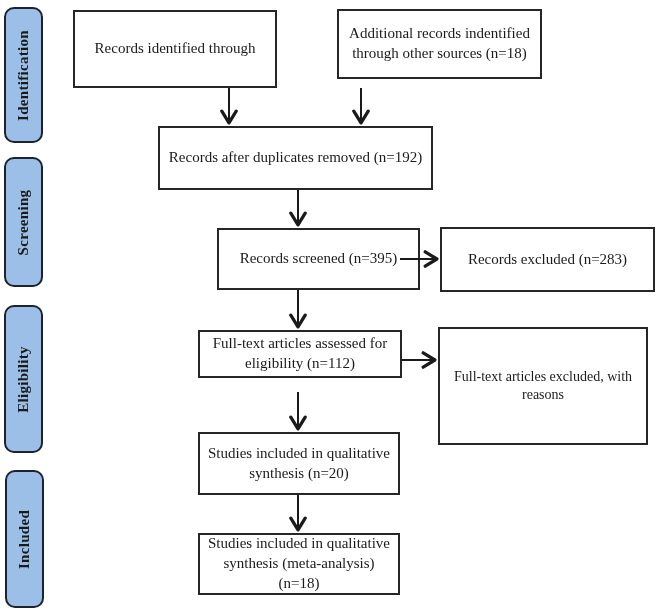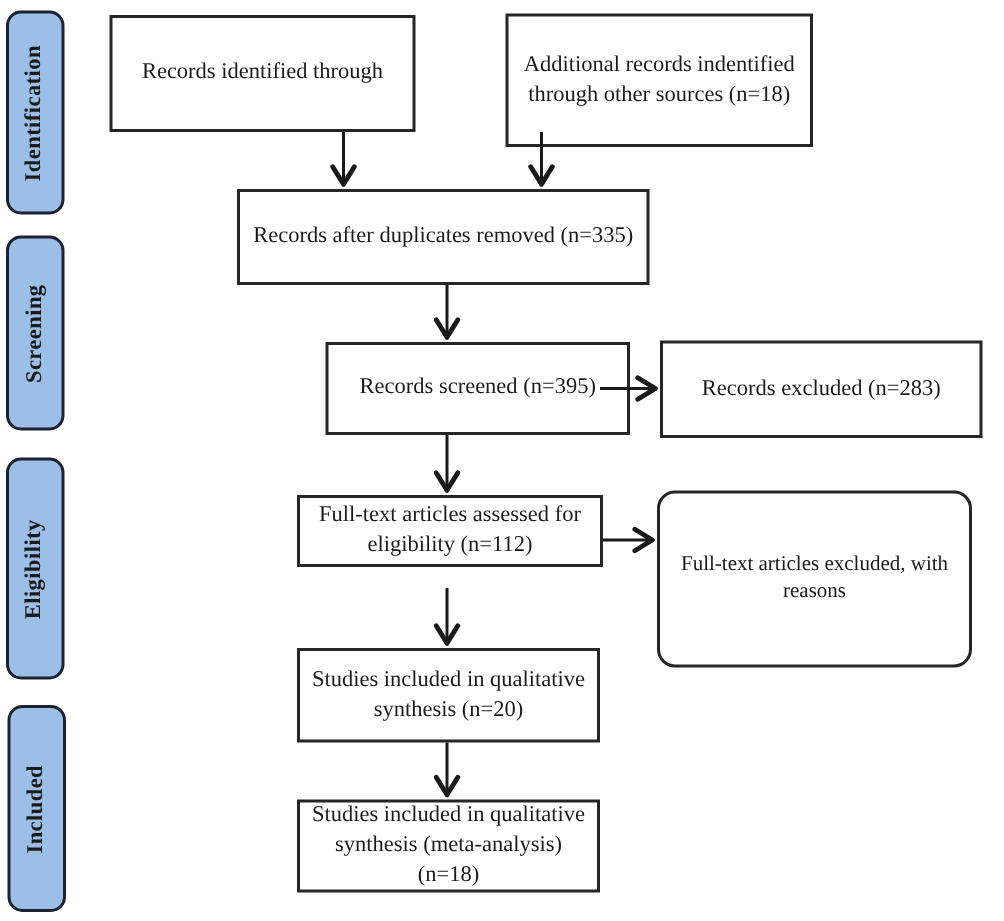--- a/index.html
+++ b/index.html
@@ -50,21 +50,20 @@
     line-height: 1.32;
     padding: 17px 4px;
   }
   .fbox .line { width: 100%; }
   
   .fbox.reasons-box {
     font-size: 14px;
     line-height: 1.3;
     justify-content: center;
     padding: 2px 3px;
-    border-radius: 12px;
   }
   .reasons-list {
     width: 100%;
     text-align: left;
     padding-left: 3px;
     box-sizing: border-box;
   }
   .reasons-list .line { width: 100%; }
   svg.arrows {
     position: absolute;
@@ -88,27 +87,27 @@
     <span class="vlabel">Eligibility</span>
   </div>
   <div class="stage" style="left:5px; top:470px; width:39px; height:138px;">
     <span class="vlabel">Included</span>
   </div>
 
   <div class="fbox" style="left:73px; top:10px; width:204px; height:78px;">
     <div class="line">Records identified through</div>
   </div>
 
-  <div class="fbox" style="left:337px; top:9px; width:205px; height:89px;">
+  <div class="fbox" style="left:337px; top:9px; width:205px; height:70px;">
     <div class="line">Additional records indentified</div>
     <div class="line">through other sources (n=18)</div>
   </div>
 
   <div class="fbox" style="left:158px; top:126px; width:275px; height:64px;">
-    <div class="line">Records after duplicates removed (n=335)</div>
+    <div class="line">Records after duplicates removed (n=192)</div>
   </div>
 
   <div class="fbox" style="left:197px; top:228px; width:203px; height:62px;margin-left:20px;">
     <div class="line">Records screened (n=395)</div>
   </div>
 
   <div class="fbox" style="left:440px; top:227px; width:215px; height:65px;">
     <div class="line">Records excluded (n=283)</div>
   </div>
 

